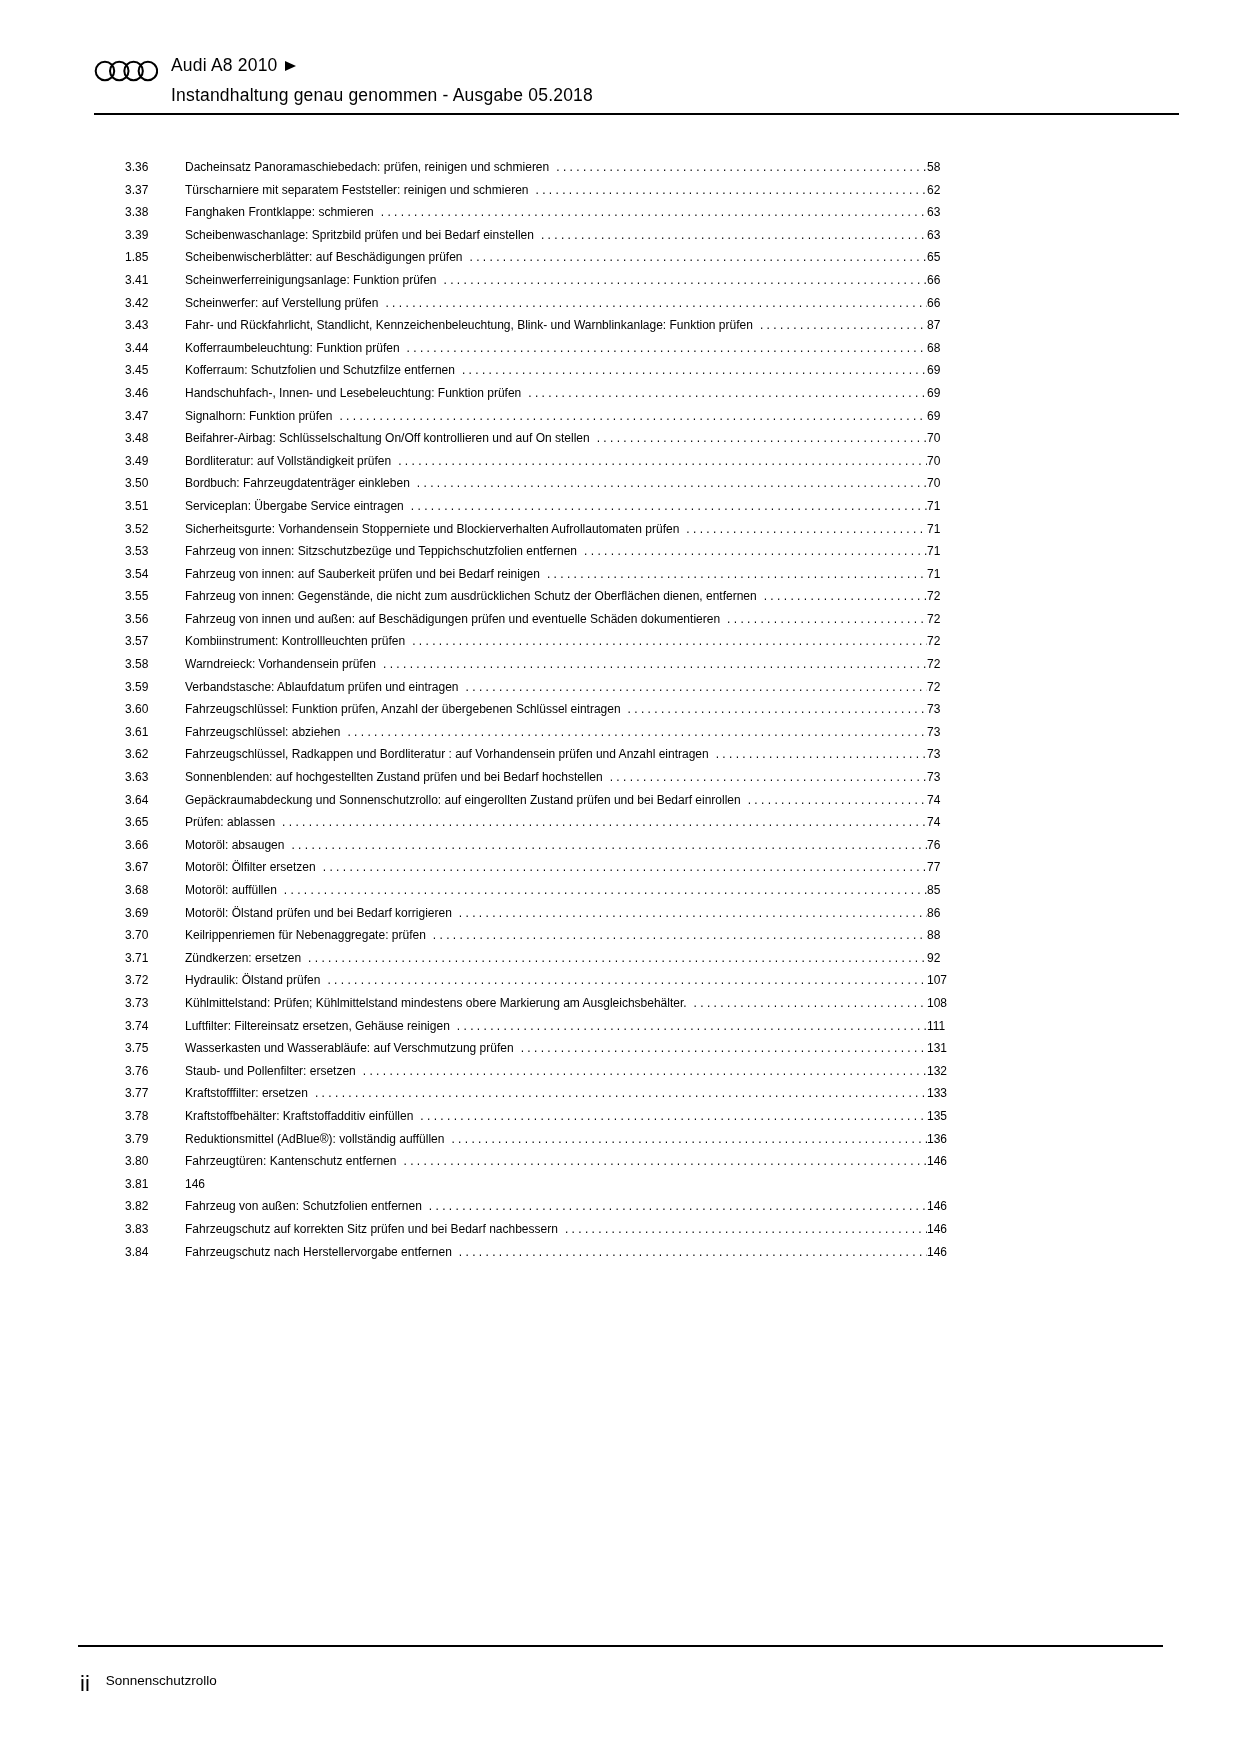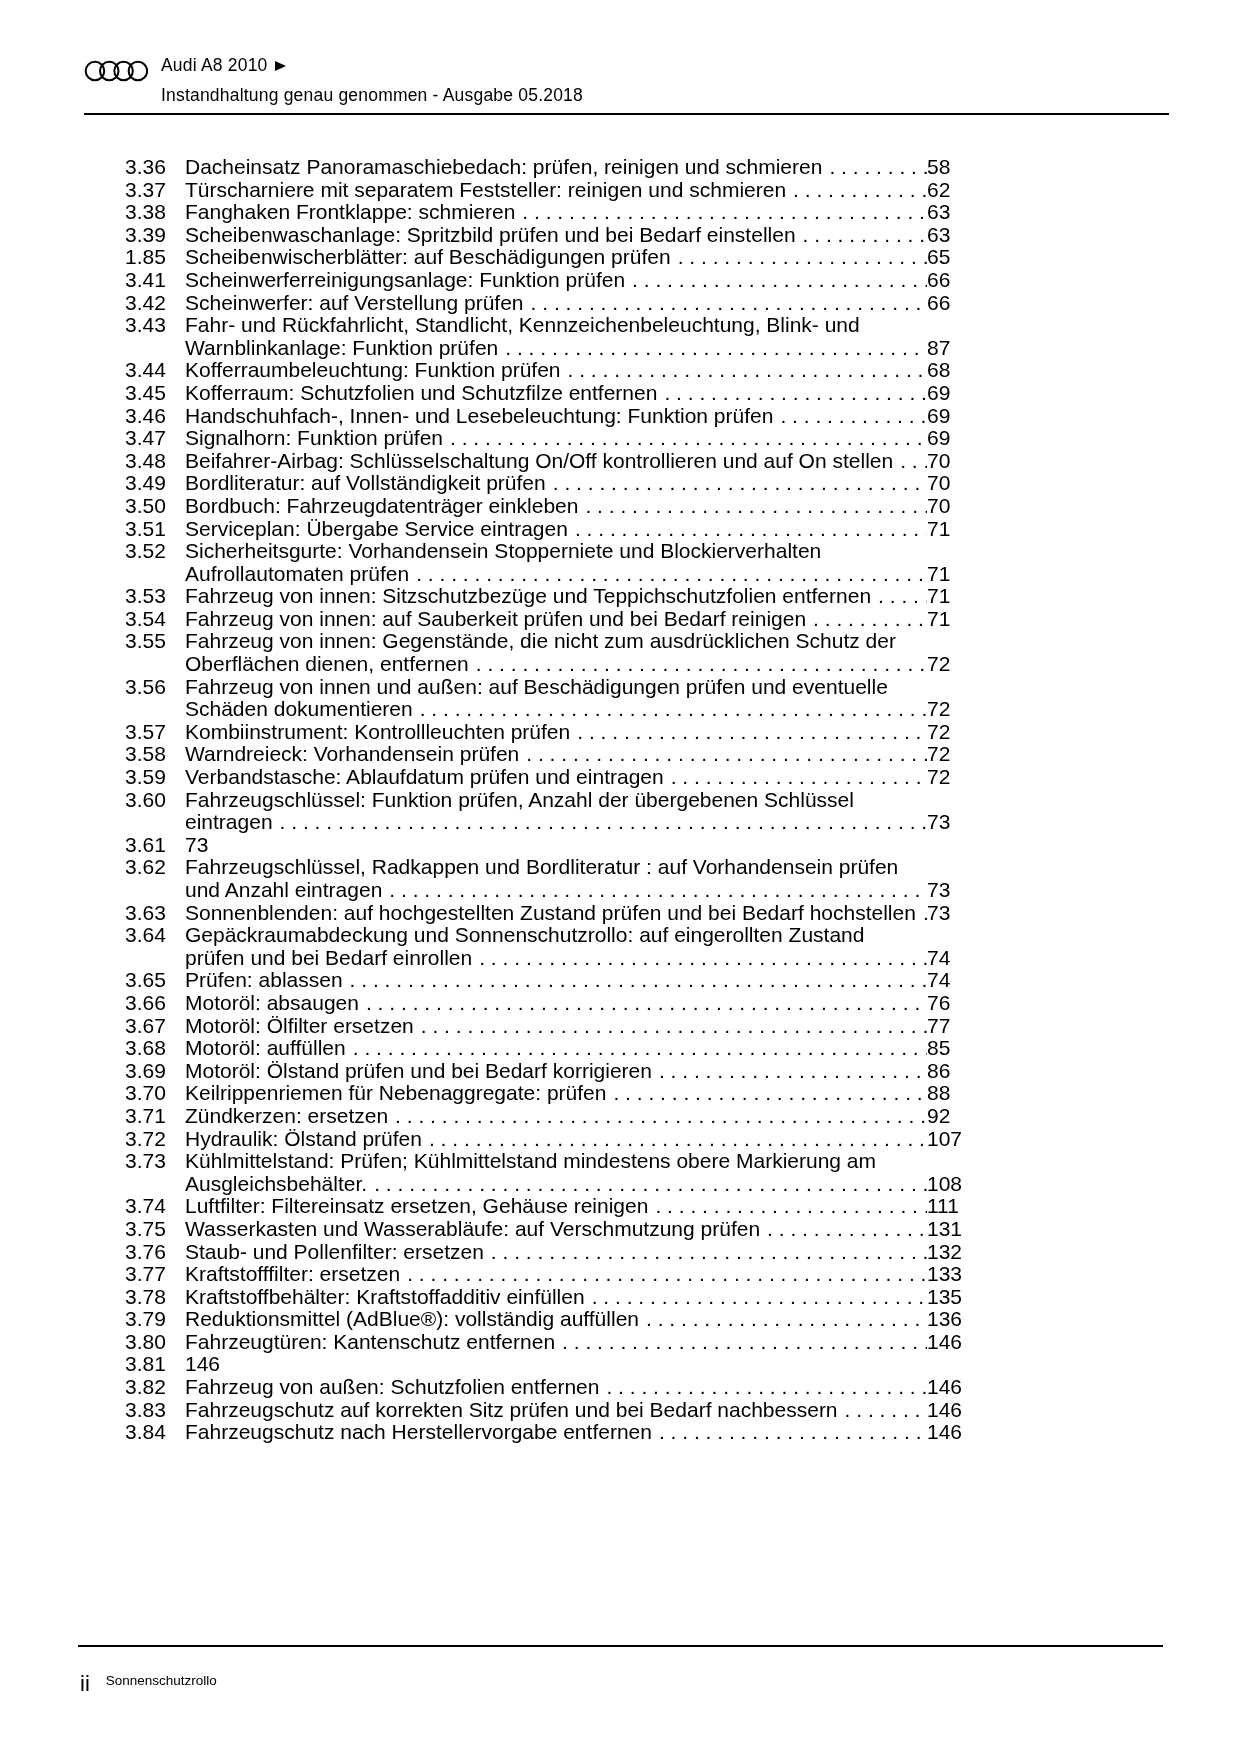--- a/index.html
+++ b/index.html
@@ -7,41 +7,41 @@
     position: relative;
     width: 1240px;
     height: 1754px;
     background: #ffffff;
     color: #000000;
     font-family: "Liberation Sans", "DejaVu Sans", sans-serif;
     overflow: hidden;
   }
 
   
-  .header { position: absolute; left: 84px; top: 50px; width: 1085px; }
+  .header { position: absolute; left: 94px; top: 50px; width: 1085px; }
   .header-row { display: flex; align-items: flex-start; }
   .logo { display: inline-block; margin-top: 10px; }
   .header-text { margin-left: 13px; }
   .header-line { font-size: 17.5px; line-height: 30px; letter-spacing: 0.2px; white-space: nowrap; }
   .arrow {
     display: inline-block;
     width: 0; height: 0;
     border-left: 11px solid #000;
     border-top: 5.5px solid transparent;
     border-bottom: 5.5px solid transparent;
     margin-left: 7px;
   }
   .header-rule { height: 2px; background: #000; margin-top: 3px; }
 
   
   .toc {
     position: absolute;
     left: 125px; top: 156px;
     width: 850px;
-    font-size: 21px;
+    font-size: 12px;
     line-height: 22.6px;
   }
   .toc-entry { display: flex; }
   .toc-num { flex: 0 0 60px; align-self: flex-start; }
   .toc-title {
     flex: 1 1 auto;
     position: relative;
     overflow: hidden;
     padding-right: 10px;
   }
@@ -237,20 +237,21 @@
   </div>
 
   <div class="toc-entry">
     <span class="toc-num">3.60</span>
     <span class="toc-title">Fahrzeugschlüssel: Funktion prüfen, Anzahl der übergebenen Schlüssel eintragen</span>
     <span class="toc-page">73</span>
   </div>
 
   <div class="toc-entry">
     <span class="toc-num">3.61</span>
+    <span class="toc-title">Fahrzeugschlüssel: abziehen</span>
     <span class="toc-page">73</span>
   </div>
 
   <div class="toc-entry">
     <span class="toc-num">3.62</span>
     <span class="toc-title">Fahrzeugschlüssel, Radkappen und Bordliteratur : auf Vorhandensein prüfen und Anzahl eintragen</span>
     <span class="toc-page">73</span>
   </div>
 
   <div class="toc-entry">

